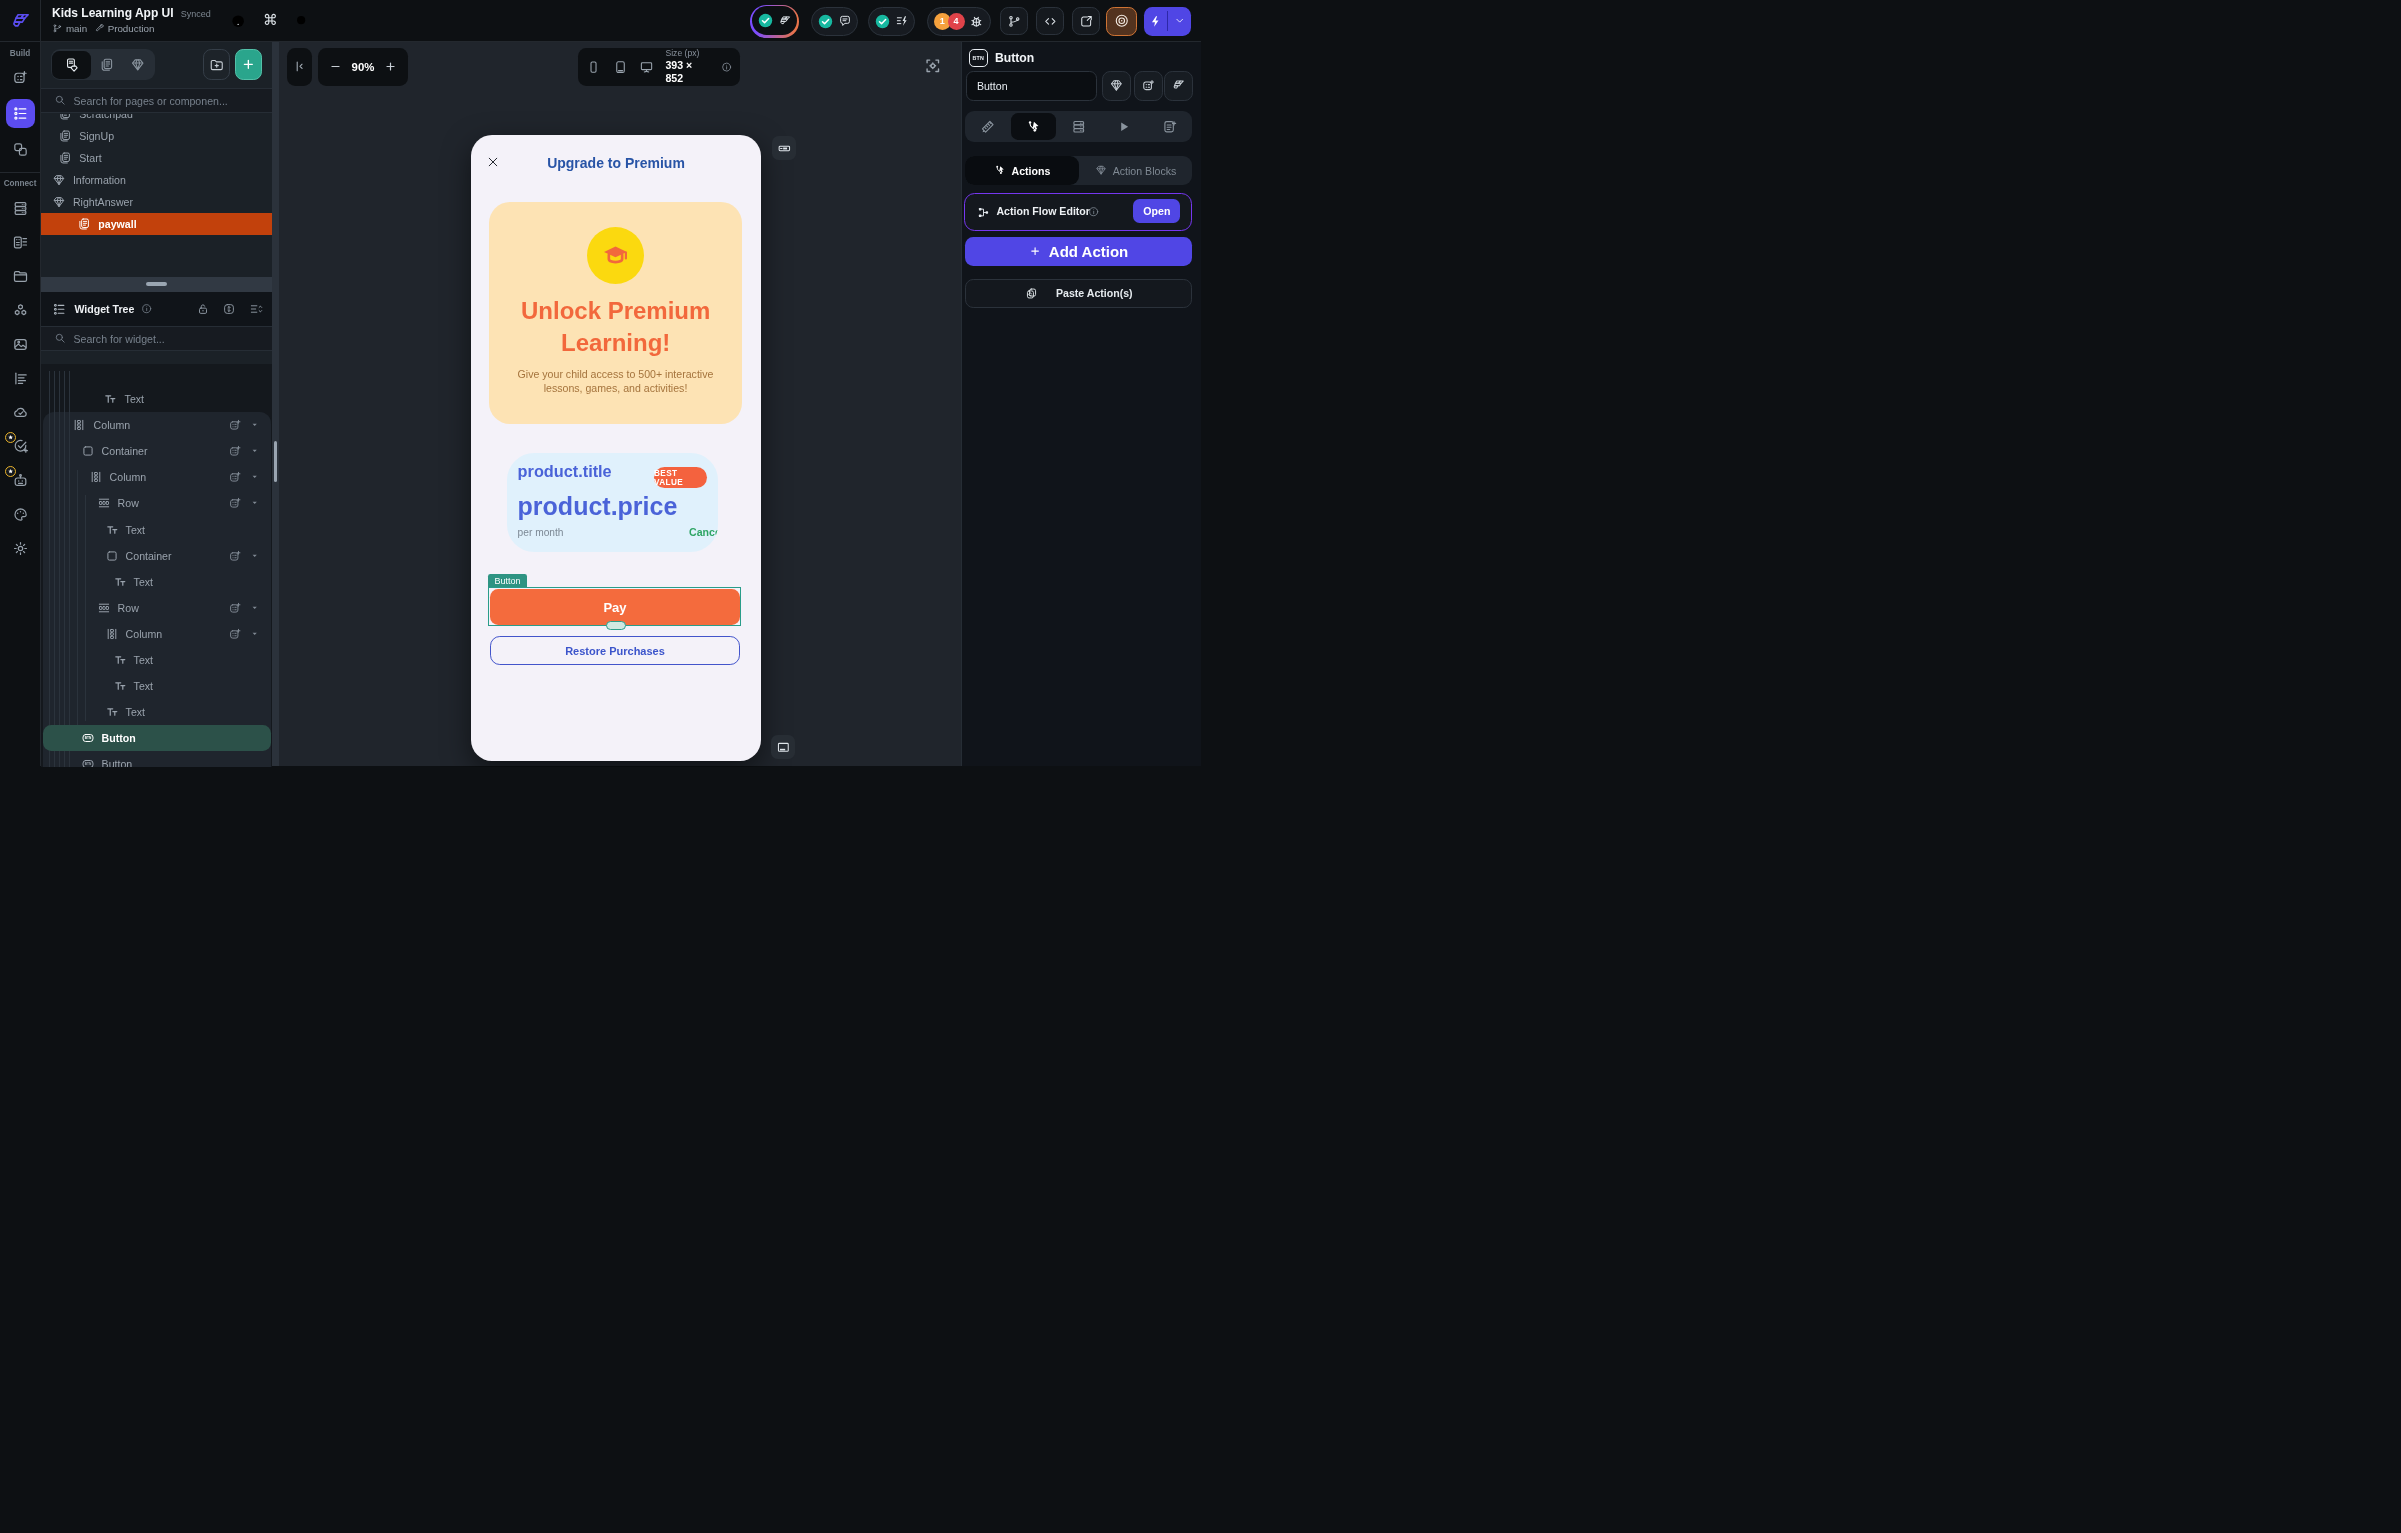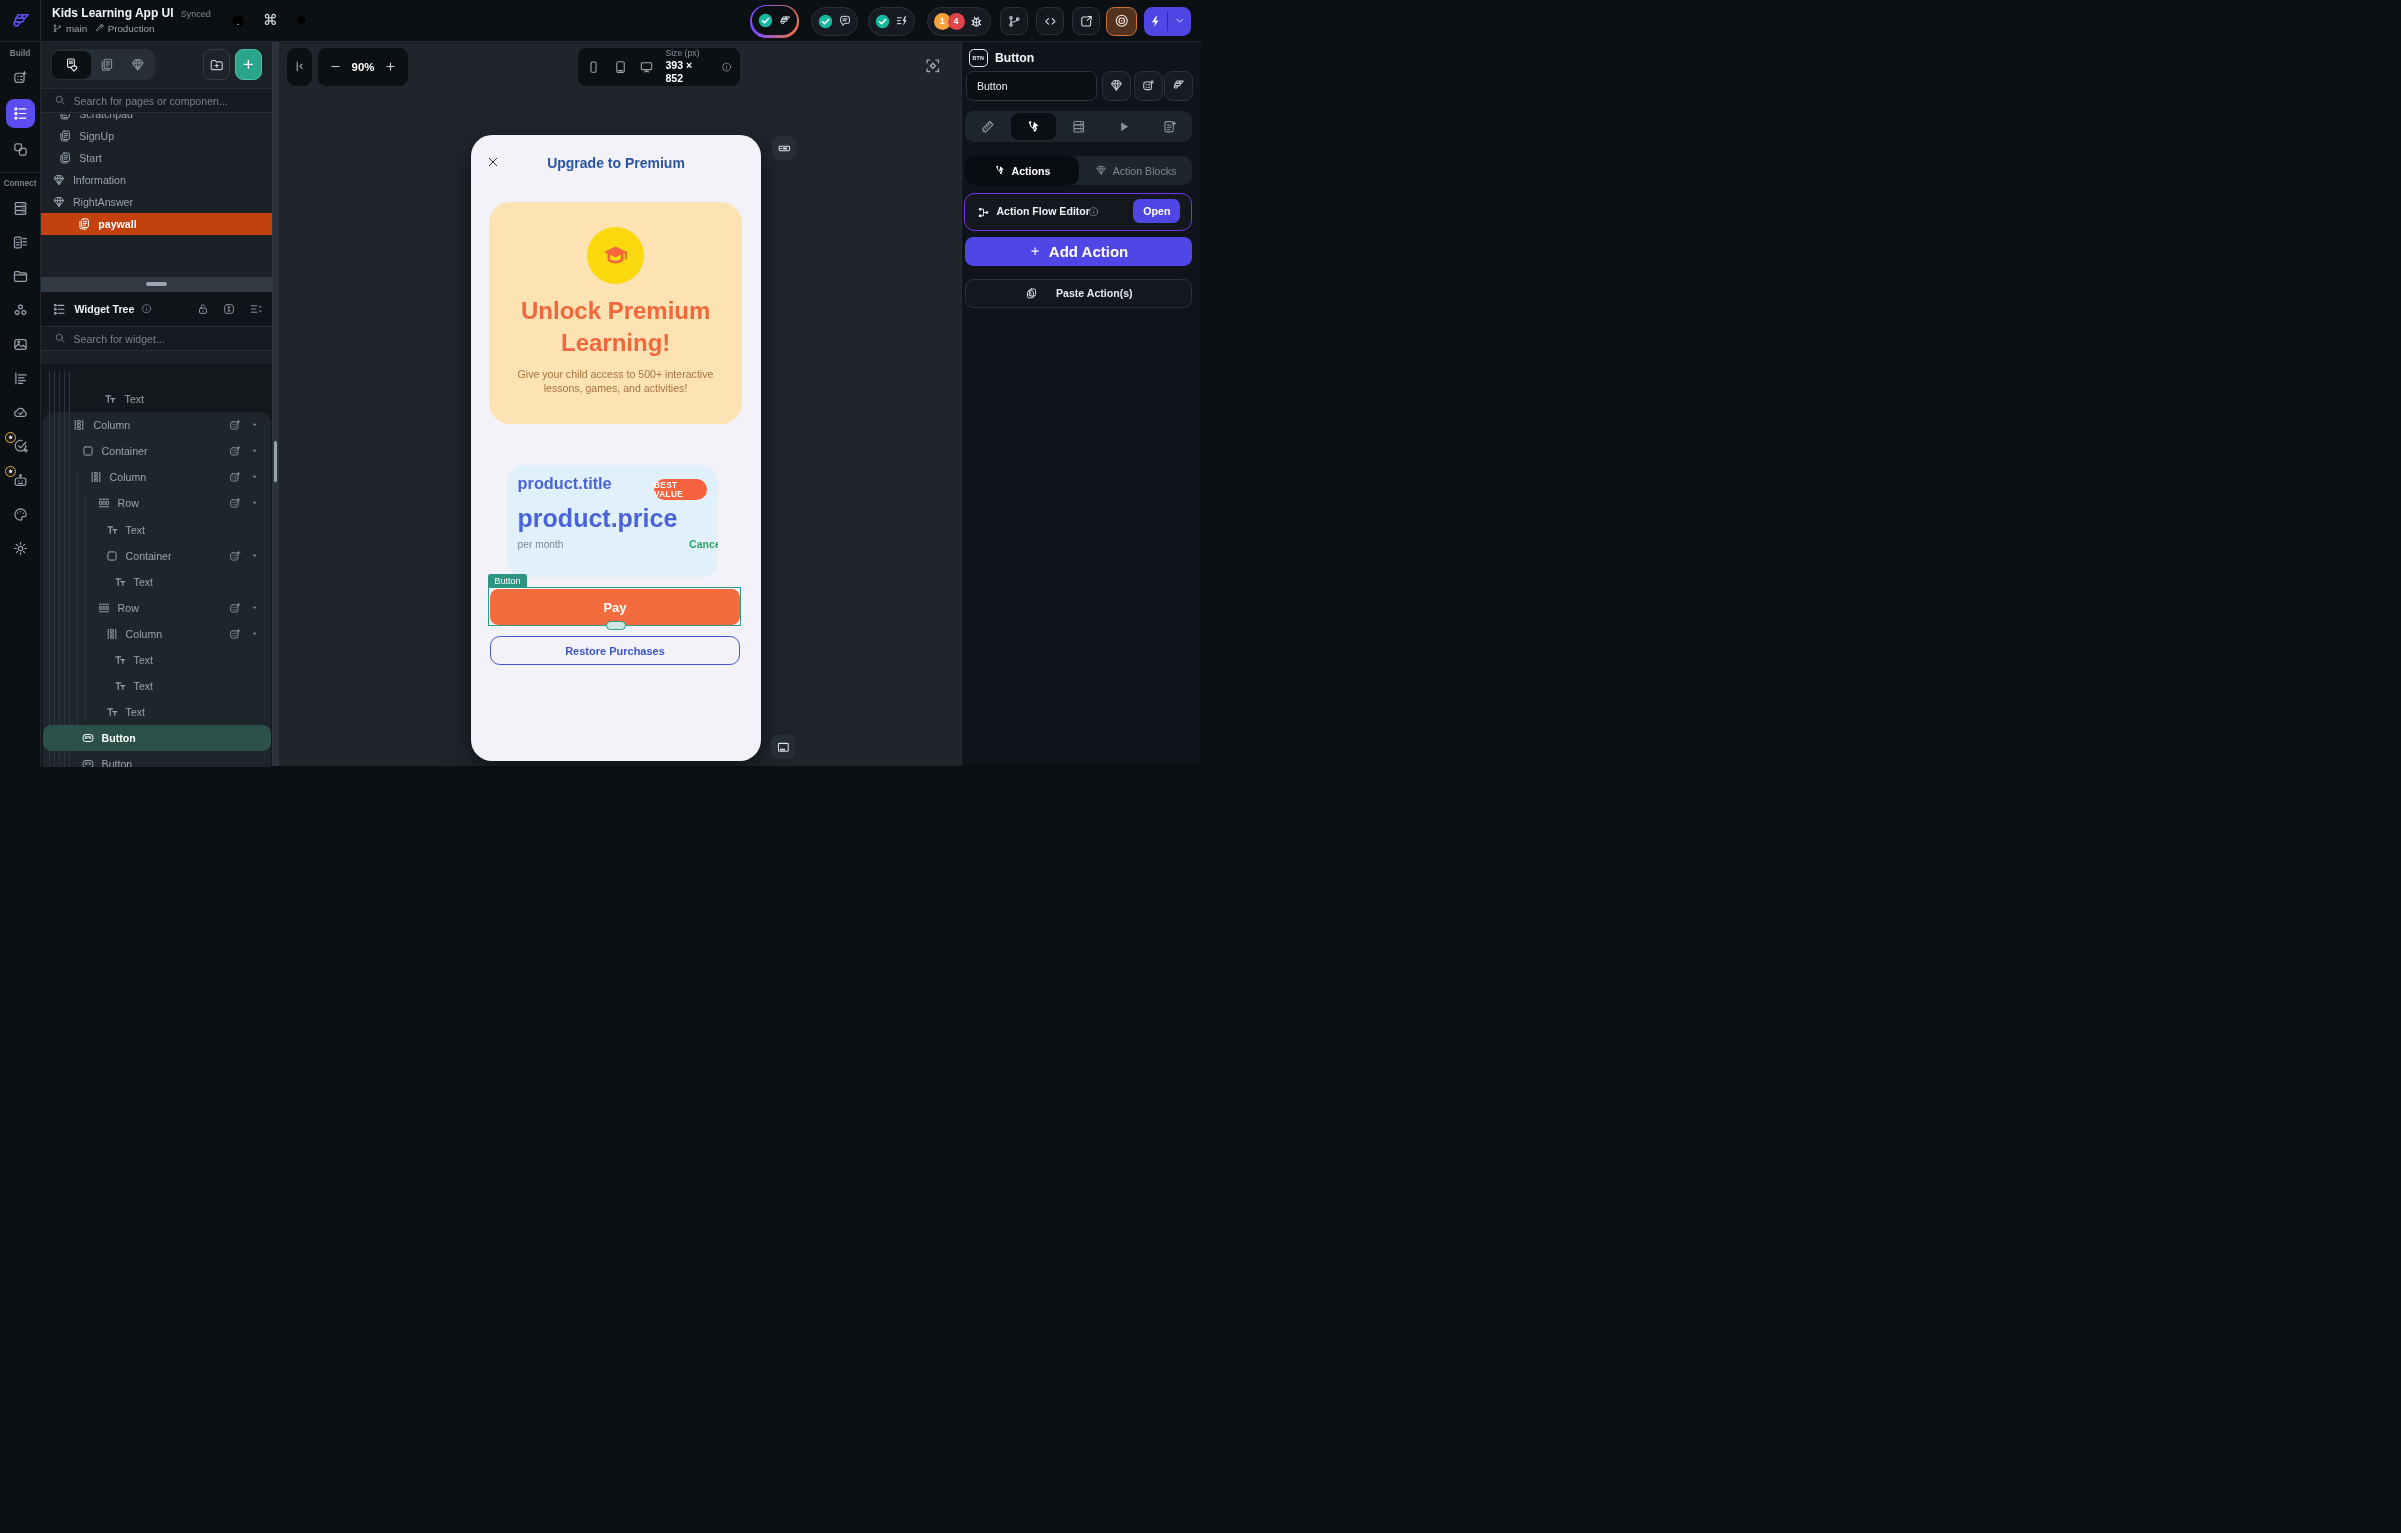--- a/index.html
+++ b/index.html
@@ -136,22 +136,22 @@
               font-size:14px; font-weight:bold; color:#2854a6; }
   .hero-card { position:absolute; left:18px; top:67px; width:253px; height:222px; background:#fde3b4;
                border-radius:21px; }
   .hero-circle { position:absolute; left:98px; top:24.5px; width:57px; height:57px; border-radius:50%;
                  background:#fbd90f; display:flex; align-items:center; justify-content:center; color:#f2683c; }
   .hero-circle .ic { width:29px; height:29px; }
   .hero-headline { position:absolute; left:8.2px; top:93px; width:237px; text-align:center;
                    font-size:24px; line-height:32px; font-weight:bold; color:#f2683c; }
   .hero-sub { position:absolute; left:18px; top:165px; width:217px; text-align:center;
               font-size:10.6px; line-height:14.3px; color:#a5743d; }
-  .product-card { position:absolute; left:36px; top:330px; width:211px; height:112px; background:#e0f1fc;
-                  border-radius:17px; overflow:hidden; }
+  .product-card { position:absolute; left:36px; top:318px; width:211px; height:99px; background:#e0f1fc;
+                  border-radius:27px; overflow:hidden; }
   .p-title { position:absolute; left:10.6px; top:9px; font-size:16.3px; font-weight:bold; color:#4a63d8; }
   .p-badge { position:absolute; left:147px; top:14px; width:53px; height:21px; border-radius:11.4px;
              background:#f4623e; color:#fff; font-size:8.2px; font-weight:bold; letter-spacing:0.4px;
              display:flex; align-items:center; justify-content:center; }
   .p-price { position:absolute; left:10.6px; top:39px; font-size:25px; font-weight:bold; color:#4a63d8; }
   .p-period { position:absolute; left:10.6px; top:74px; font-size:10.2px; color:#7c8894; }
   .p-cancel { position:absolute; left:182px; top:73px; font-size:10.6px; font-weight:bold; color:#2fa565;
               white-space:nowrap; }
   .sel-tag { position:absolute; left:17px; top:439px; height:14px; padding:0 6.5px; background:#2e9483;
              border-radius:2.4px 2.4px 0 0; color:#fff; font-size:9px; display:flex; align-items:center; }

